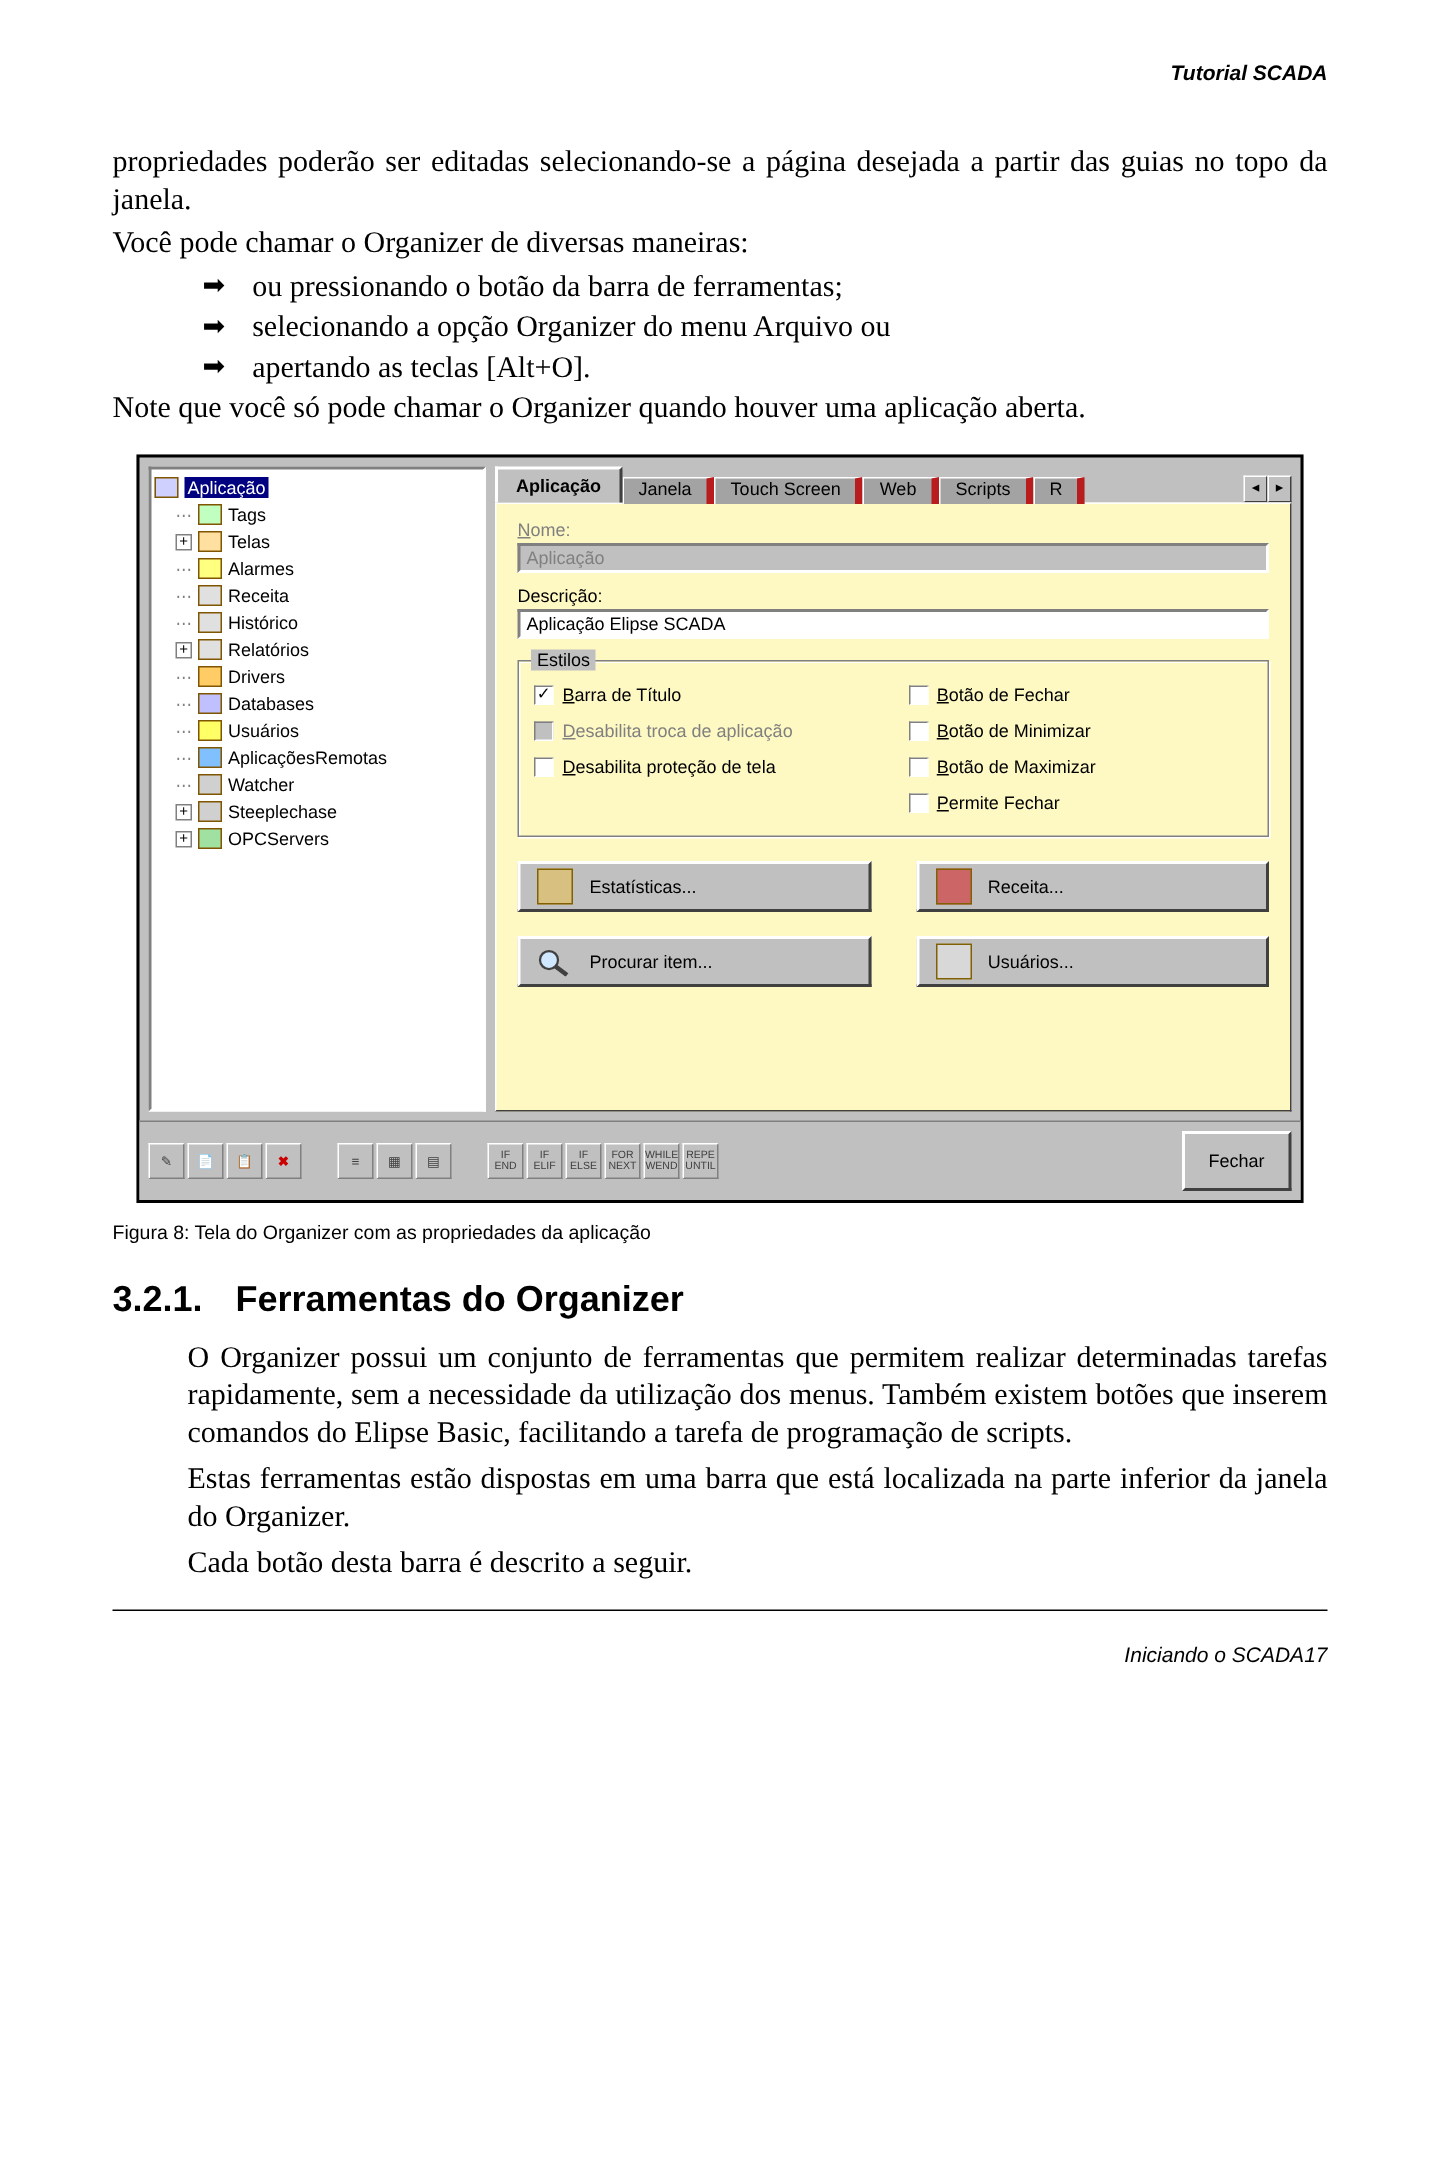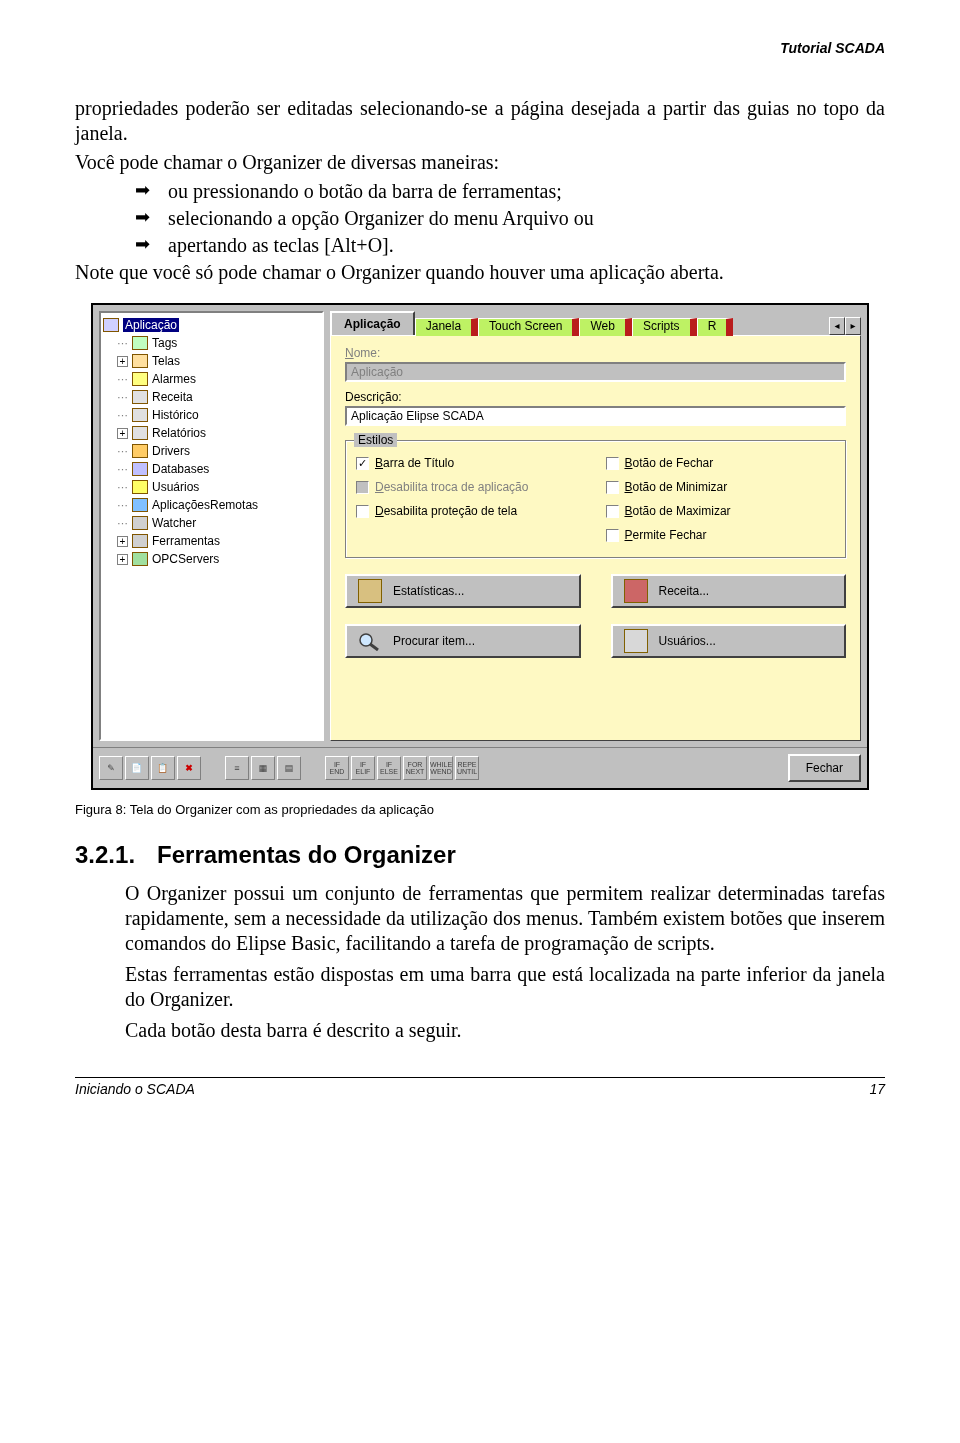--- a/index.html
+++ b/index.html
@@ -123,24 +123,24 @@
     flex: 1;
     display: flex;
     flex-direction: column;
   }
   .tabs-row {
     display: flex;
     align-items: flex-end;
     height: 24px;
   }
   .tab {
-    background: #bef264;
+    background: #a3a3a3;
     border-top: 1px solid #fff;
     border-left: 1px solid #fff;
-    border-right: 7px solid #b91c1c;
+    border-right: 5px solid #b91c1c;
     padding: 0 10px 3px 10px;
     font-size: 12px;
     margin-right: 0;
     position: relative;
     top: 1px;
   }
   .tab.active {
     background: #c0c0c0;
     font-weight: bold;
     border-top: 2px solid #fff;
@@ -265,21 +265,21 @@
     width: 24px; height: 24px;
     background: #c0c0c0;
     border-top:1px solid #fff; border-left:1px solid #fff;
     border-right:1px solid #808080; border-bottom:1px solid #808080;
     display:inline-flex; align-items:center; justify-content:center;
     font-size: 9px; color:#404040;
   }
   .tool.stack { flex-direction:column; line-height:7px; font-size:7px; font-family: Arial, sans-serif;}
   .close-btn {
     margin-left: auto;
-    height: 28px;
+    height: 40px;
     padding: 0 16px;
     background: #c0c0c0;
     border-top:2px solid #fff; border-left:2px solid #fff;
     border-right:2px solid #404040; border-bottom:2px solid #404040;
     display:flex; align-items:center;
     font-size:12px;
   }
   .caption {
     text-align: left;
     font-family: Arial, sans-serif;
@@ -289,27 +289,27 @@
   .section-heading {
     font-family: Arial, sans-serif;
     font-weight: bold;
     font-size: 24px;
     margin: 20px 0 12px 0;
   }
   .sec-num { margin-right: 22px; }
   .indent-block { margin-left: 50px; }
   .footer {
     display: flex;
-    justify-content: space-between;
+    justify-content: flex-end;
     font-family: Arial, sans-serif;
     font-style: italic;
     font-size: 14px;
     border-top: 1px solid #000;
-    padding-top: 3px;
-    margin-top: 34px;
+    padding-top: 21px;
+    margin-top: 18px;
   }
   .uline { text-decoration: underline; }
   .b-ico { width:30px; display:flex; align-items:center; justify-content:center; }
 </style>
 </head>
 <body>
 
 <div class="page">
 
   <div class="header-right">Tutorial SCADA</div>
@@ -406,21 +406,21 @@
           <div class="tree-item">
             <span class="tree-indent" style="width: 14px;"></span>
             <span class="dots">⋯</span>
             <span class="tree-icon" style="background: rgb(208, 208, 208);"></span>
             <span class="tree-label">Watcher</span>
           </div>
           <div class="tree-item">
             <span class="tree-indent" style="width: 14px;"></span>
             <span class="tree-glyph">+</span>
             <span class="tree-icon" style="background: rgb(208, 208, 208);"></span>
-            <span class="tree-label">Ferramentas</span>
+            <span class="tree-label">Steeplechase</span>
           </div>
           <div class="tree-item">
             <span class="tree-indent" style="width: 14px;"></span>
             <span class="tree-glyph">+</span>
             <span class="tree-icon" style="background: rgb(160, 224, 160);"></span>
             <span class="tree-label">OPCServers</span>
           </div>
         </div>
 
       <div class="right-pane">

